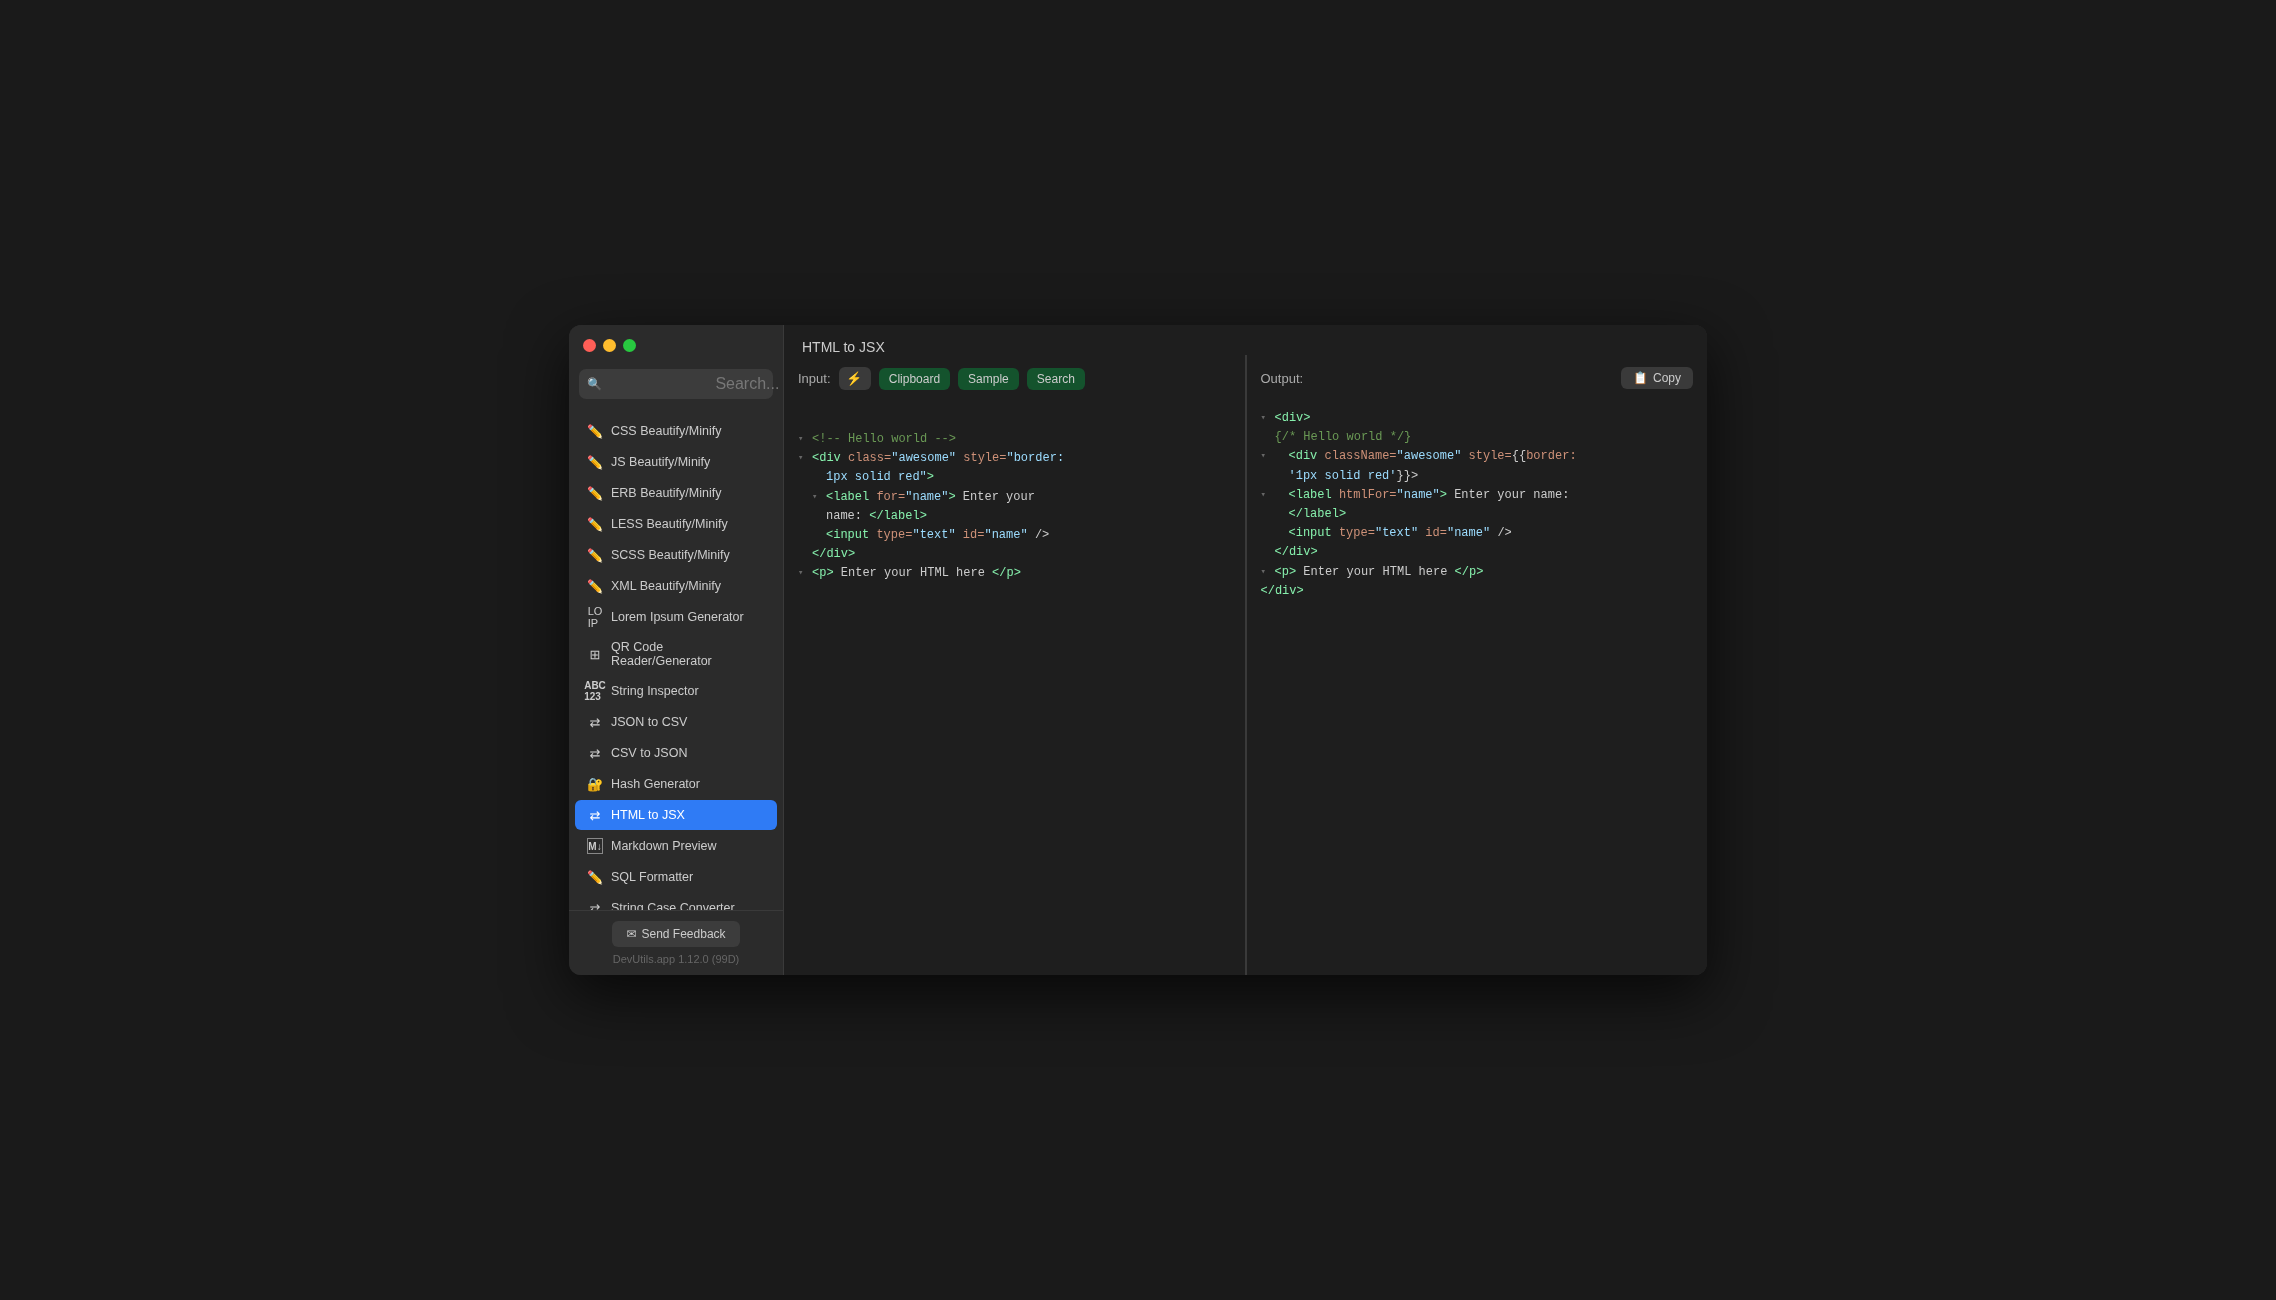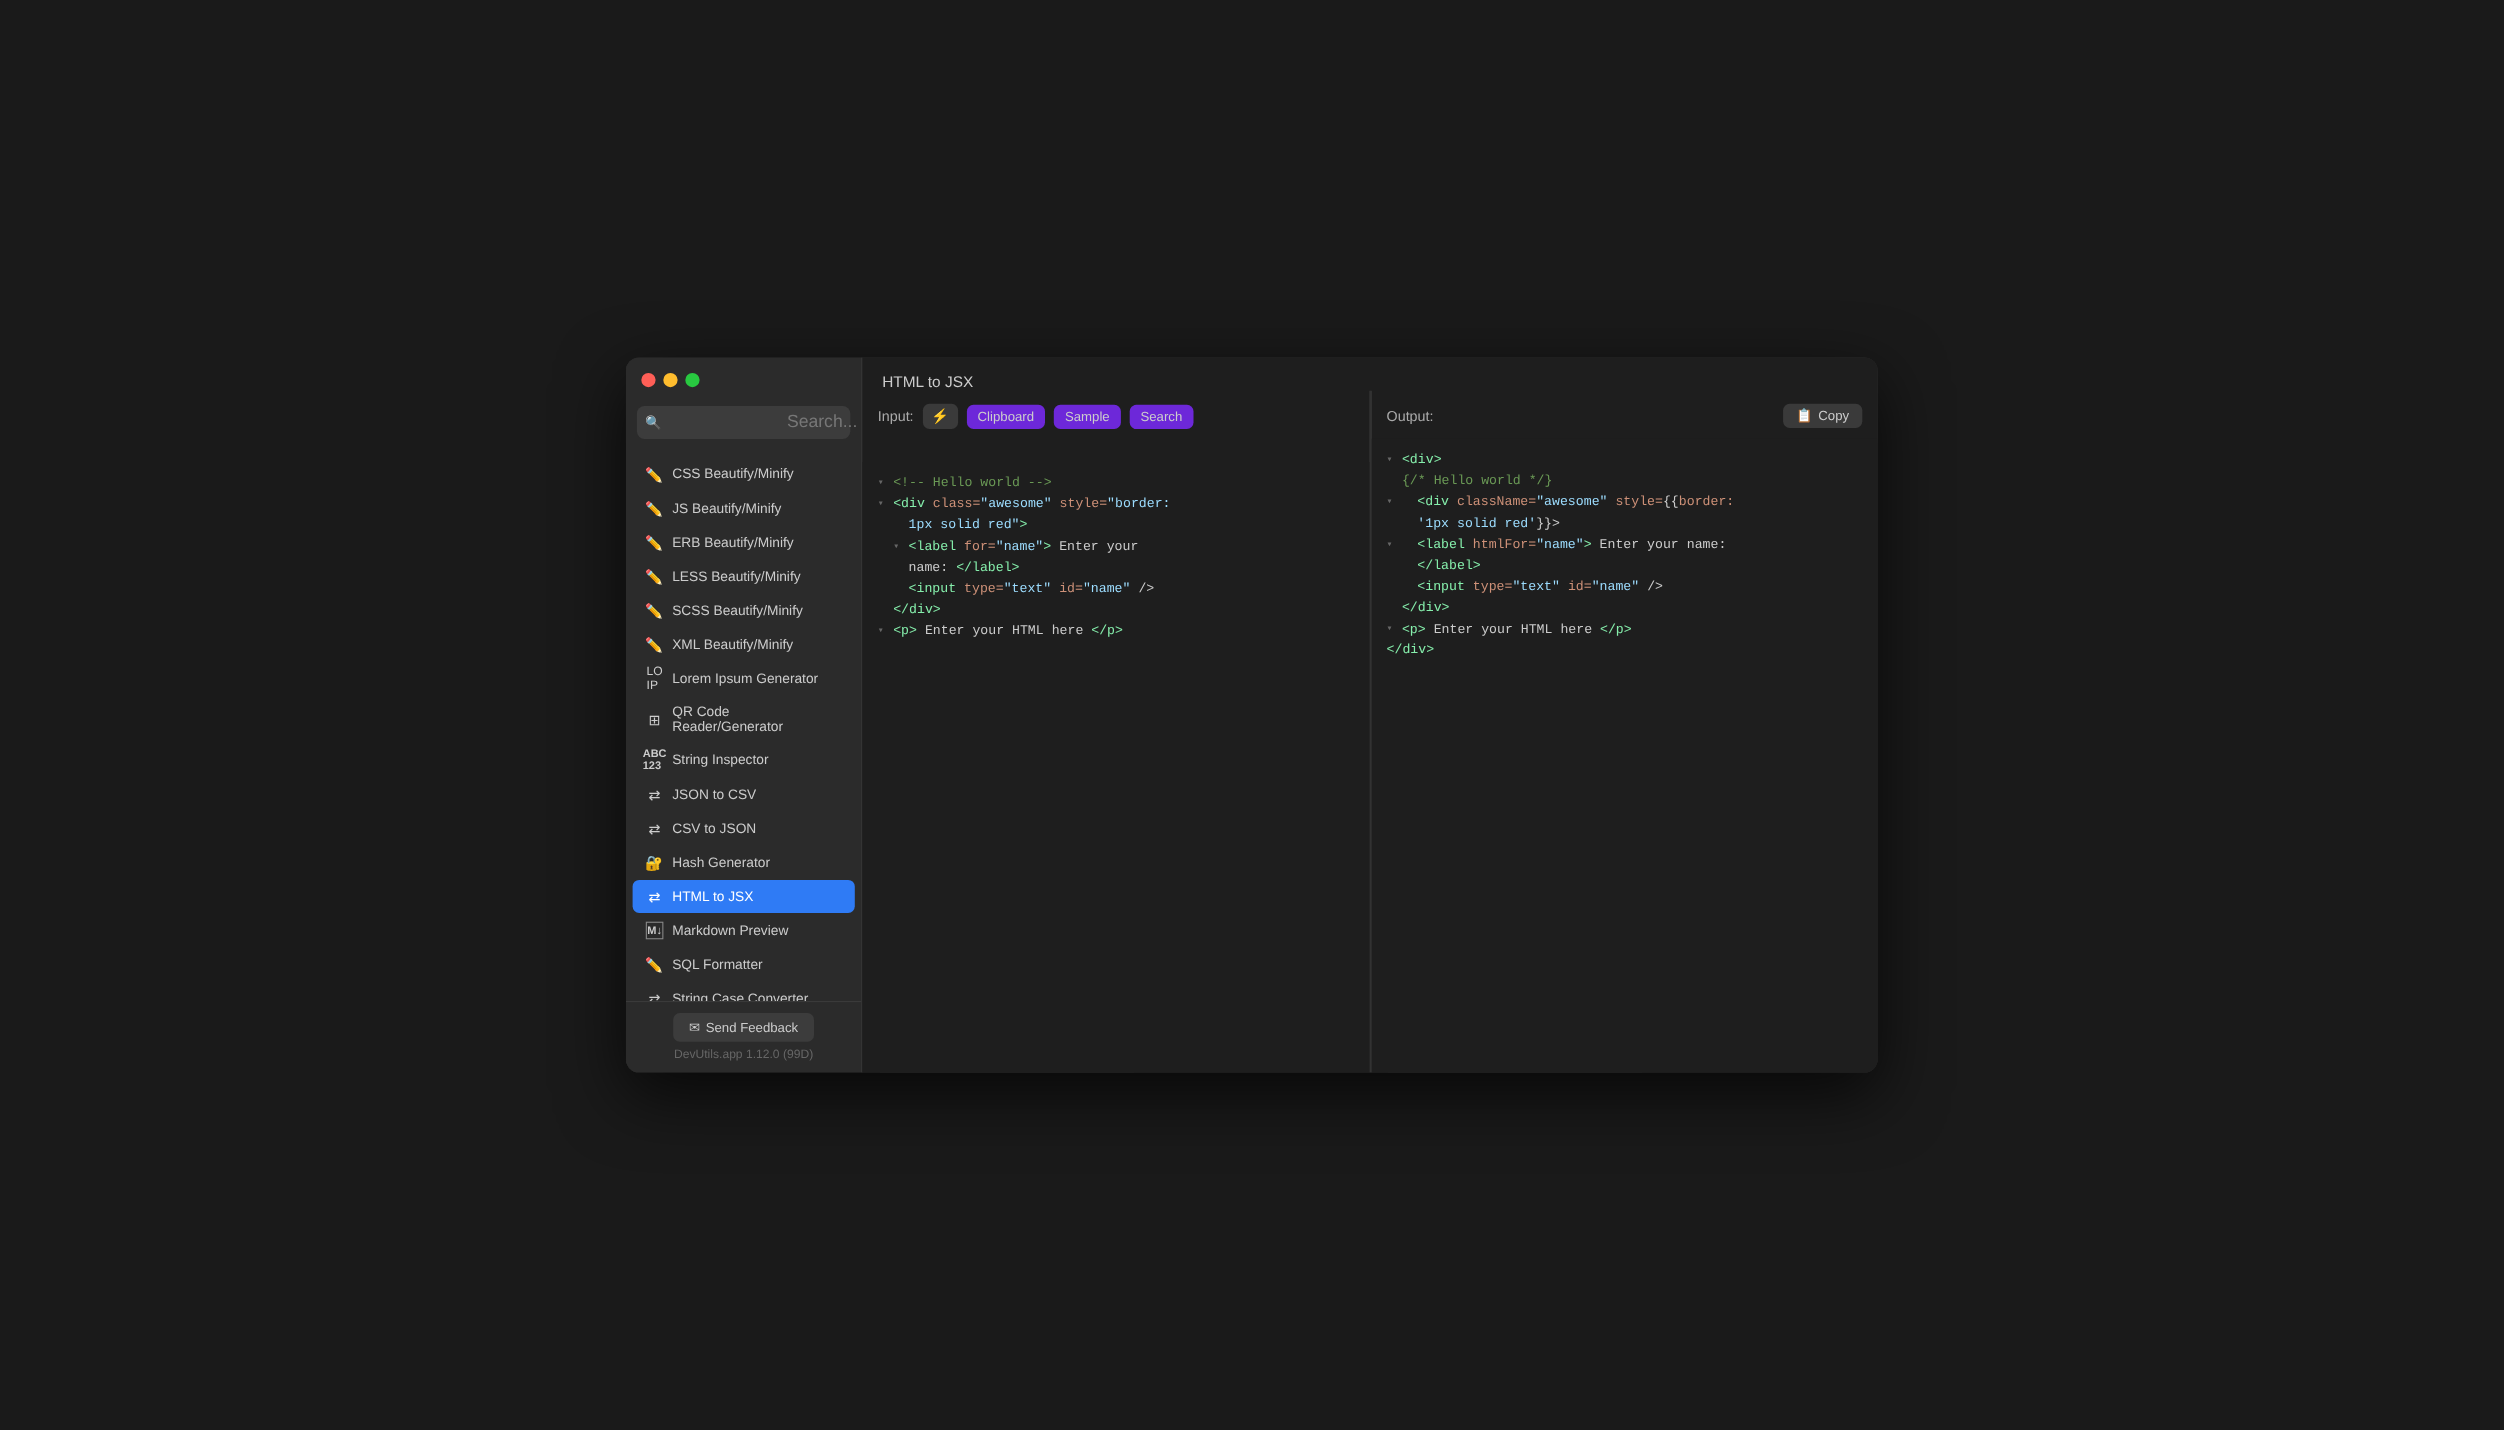--- a/index.html
+++ b/index.html
@@ -174,21 +174,21 @@
       gap: 8px;
       padding: 0 14px 10px 14px;
       flex-shrink: 0;
     }
     .panel-label {
       color: #aaa;
       font-size: 13px;
       font-weight: 500;
     }
     .btn-icon {
-      background: #6d28d9;
+      background: #14532d;
       border: none;
       color: #ccc;
       border-radius: 6px;
       padding: 4px 10px;
       font-size: 12px;
       cursor: pointer;
       display: flex;
       align-items: center;
       gap: 4px;
     }

